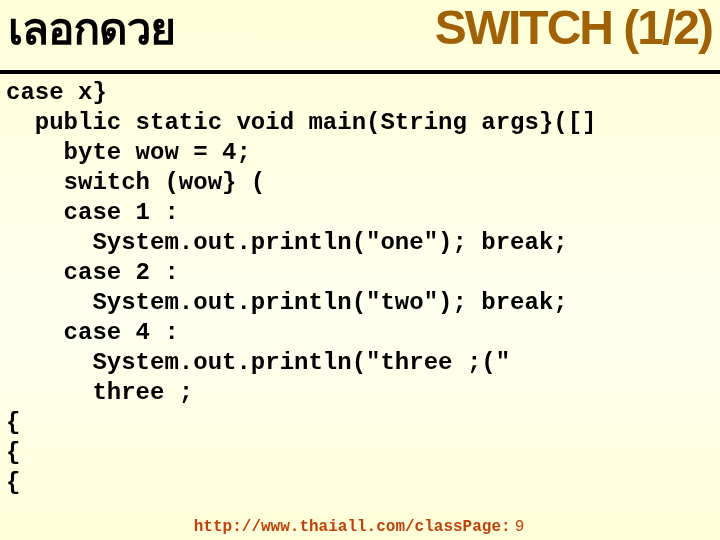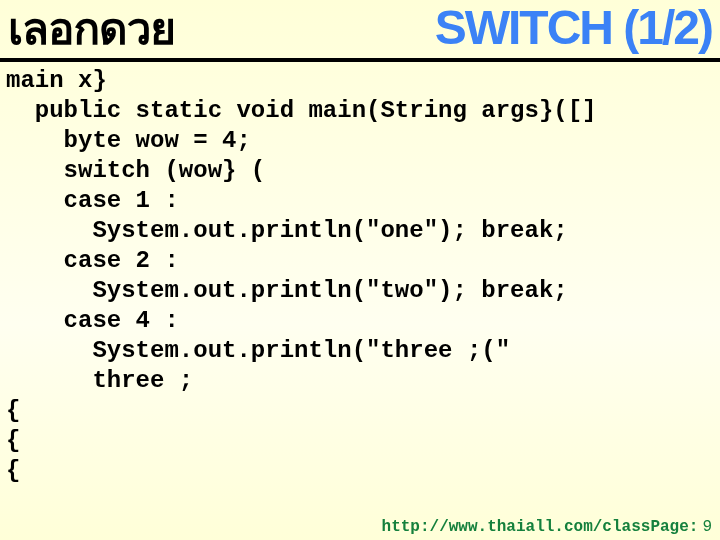--- a/index.html
+++ b/index.html
@@ -10,76 +10,76 @@
     font-family: "Courier New", Courier, monospace;
     position: relative;
     overflow: hidden;
   }
   .header {
     display: flex;
     justify-content: space-between;
     align-items: baseline;
     padding: 0 8px 0 8px;
     border-bottom: 4px solid #000;
-    height: 62px;
+    height: 74px;
   }
   .title-left {
     font-family: "Tahoma", "Arial", sans-serif;
     font-weight: 900;
     font-size: 44px;
     color: #000;
     letter-spacing: -1px;
     line-height: 58px;
   }
   .title-right {
     font-family: "Arial", sans-serif;
     font-weight: 900;
     font-size: 48px;
-    color: #3b82f6;
+    color: #a16207;
     letter-spacing: -2px;
     line-height: 56px;
   }
   .code-block {
     padding: 4px 0 0 6px;
     font-family: "Courier New", Courier, monospace;
     font-weight: bold;
     font-size: 24px;
     line-height: 30px;
     color: #000;
     white-space: pre;
   }
   .footer {
     position: absolute;
     bottom: 4px;
     left: 6px;
     right: 8px;
     display: flex;
-    justify-content: flex-end;
+    justify-content: center;
     font-family: "Courier New", Courier, monospace;
     font-size: 16px;
     font-weight: bold;
-    color: #15803d;
+    color: #c2410c;
   }
   .page-label {
     font-weight: bold;
   }
   .page-num {
     font-weight: normal;
     margin-left: 4px;
   }
 </style>
 </head>
 <body>
 
 <div class="header">
   <div class="title-left">เลอกดวย</div>
   <div class="title-right">SWITCH (1/2)</div>
 </div>
 
-<div class="code-block"><span>main x}</span>
+<div class="code-block"><span>case x}</span>
 <span>  public static void main(String args}([]</span>
 <span>    byte wow = 4;</span>
 <span>    switch (wow} (</span>
 <span>    case 1 :</span>
 <span>      System.out.println("one"); break;</span>
 <span>    case 2 :</span>
 <span>      System.out.println("two"); break;</span>
 <span>    case 4 :</span>
 <span>      System.out.println("three ;("</span>
 <span>      three ;</span>

